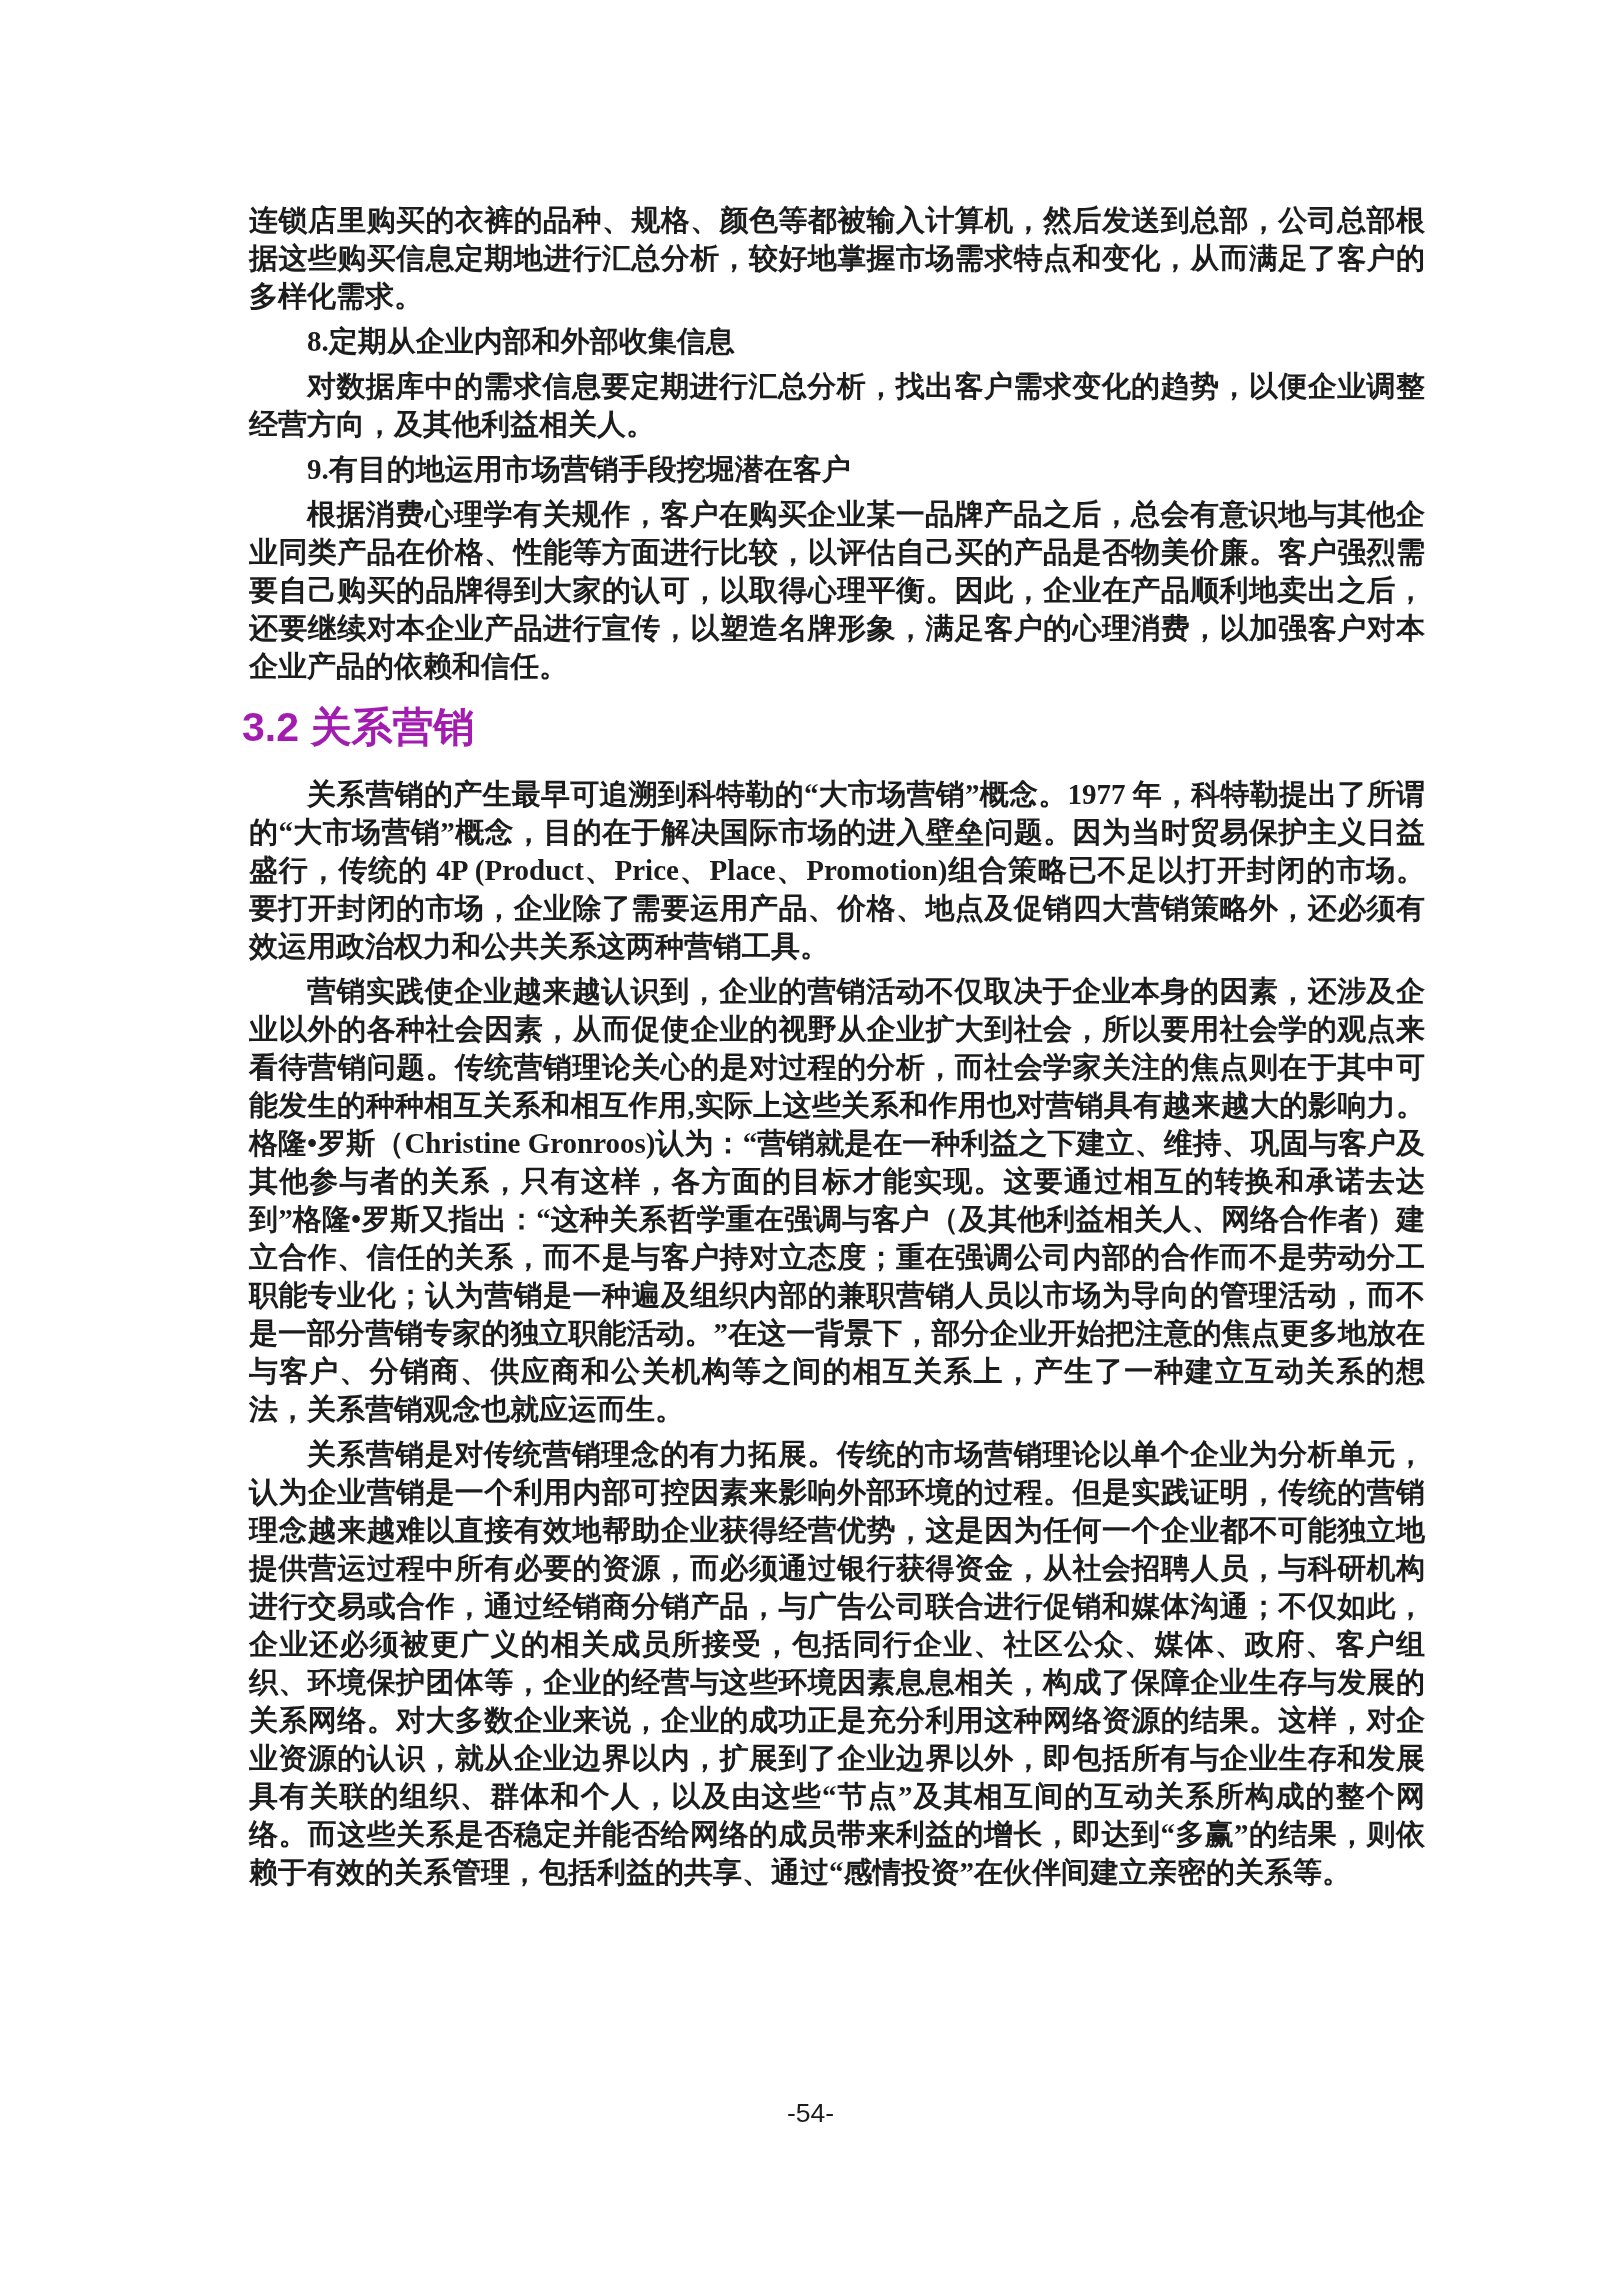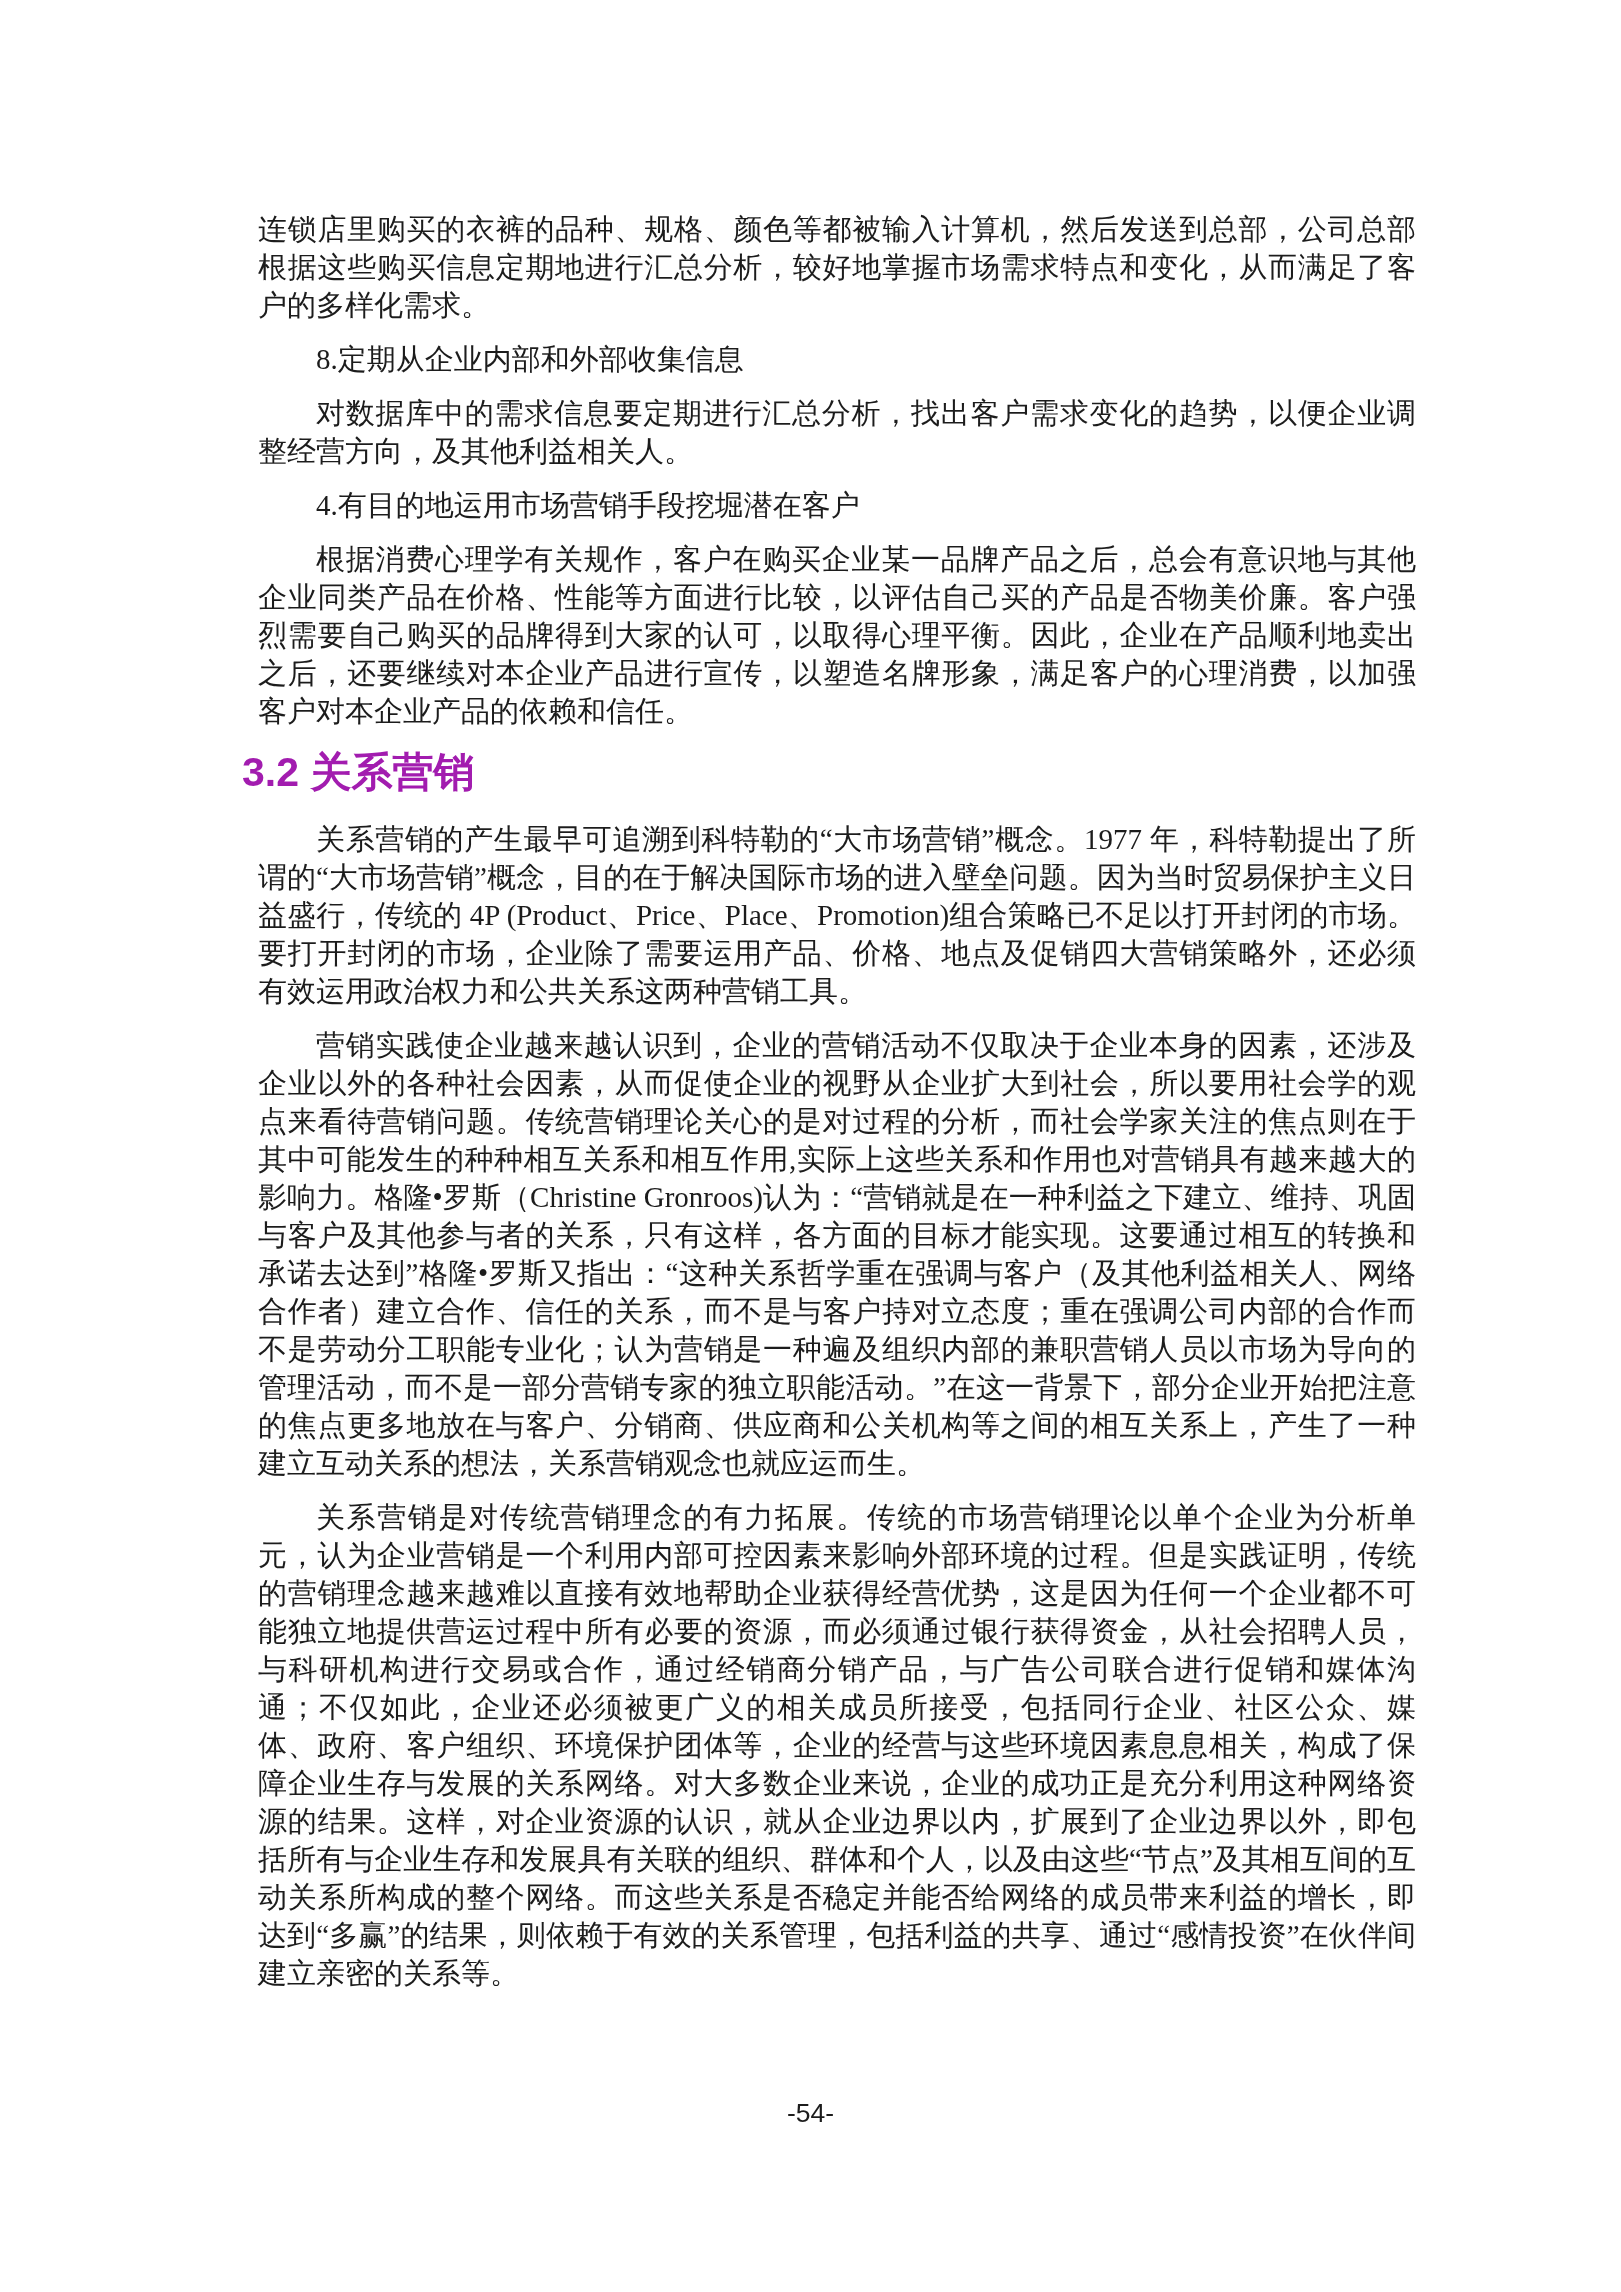--- a/index.html
+++ b/index.html
@@ -20,23 +20,24 @@
     position: absolute;
     left: 242px;
     top: 194px;
     width: 1190px;
     font-size: 29px;
     line-height: 38px;
     text-align: justify;
     text-justify: inter-character;
   }
   .text-block p {
-    margin: 16px;
+    margin: 7px;
     padding: 0;
     text-indent: 2em;
+    font-weight: bold;
   }
   .text-block p.no-indent {
     text-indent: 0;
   }
   .section-heading {
     margin: 19.6px 0 25.5px 0;
     font-size: 41px;
     line-height: 45px;
     font-weight: bold;
     text-indent: 0;
@@ -61,21 +62,21 @@
 <div class="page">
 
   <div class="text-block">
 
     <p class="no-indent">连锁店里购买的衣裤的品种、规格、颜色等都被输入计算机，然后发送到总部，公司总部根据这些购买信息定期地进行汇总分析，较好地掌握市场需求特点和变化，从而满足了客户的多样化需求。</p>
 
     <p>8.定期从企业内部和外部收集信息</p>
 
     <p>对数据库中的需求信息要定期进行汇总分析，找出客户需求变化的趋势，以便企业调整经营方向，及其他利益相关人。</p>
 
-    <p>4.有目的地运用市场营销手段挖堀潜在客户</p>
+    <p>9.有目的地运用市场营销手段挖堀潜在客户</p>
 
     <p>根据消费心理学有关规作，客户在购买企业某一品牌产品之后，总会有意识地与其他企业同类产品在价格、性能等方面进行比较，以评估自己买的产品是否物美价廉。客户强烈需要自己购买的品牌得到大家的认可，以取得心理平衡。因此，企业在产品顺利地卖出之后，还要继续对本企业产品进行宣传，以塑造名牌形象，满足客户的心理消费，以加强客户对本企业产品的依赖和信任。</p>
 
     <h2 class="section-heading">3.2 关系营销</h2>
 
     <p>关系营销的产生最早可追溯到科特勒的“大市场营销”概念。1977 年，科特勒提出了所谓的“大市场营销”概念，目的在于解决国际市场的进入壁垒问题。因为当时贸易保护主义日益盛行，传统的 4P (Product、Price、Place、Promotion)组合策略已不足以打开封闭的市场。要打开封闭的市场，企业除了需要运用产品、价格、地点及促销四大营销策略外，还必须有效运用政治权力和公共关系这两种营销工具。</p>
 
     <p>营销实践使企业越来越认识到，企业的营销活动不仅取决于企业本身的因素，还涉及企业以外的各种社会因素，从而促使企业的视野从企业扩大到社会，所以要用社会学的观点来看待营销问题。传统营销理论关心的是对过程的分析，而社会学家关注的焦点则在于其中可能发生的种种相互关系和相互作用,实际上这些关系和作用也对营销具有越来越大的影响力。格隆•罗斯（Christine Gronroos)认为：“营销就是在一种利益之下建立、维持、巩固与客户及其他参与者的关系，只有这样，各方面的目标才能实现。这要通过相互的转换和承诺去达到”格隆•罗斯又指出：“这种关系哲学重在强调与客户（及其他利益相关人、网络合作者）建立合作、信任的关系，而不是与客户持对立态度；重在强调公司内部的合作而不是劳动分工职能专业化；认为营销是一种遍及组织内部的兼职营销人员以市场为导向的管理活动，而不是一部分营销专家的独立职能活动。”在这一背景下，部分企业开始把注意的焦点更多地放在与客户、分销商、供应商和公关机构等之间的相互关系上，产生了一种建立互动关系的想法，关系营销观念也就应运而生。</p>
 
 

